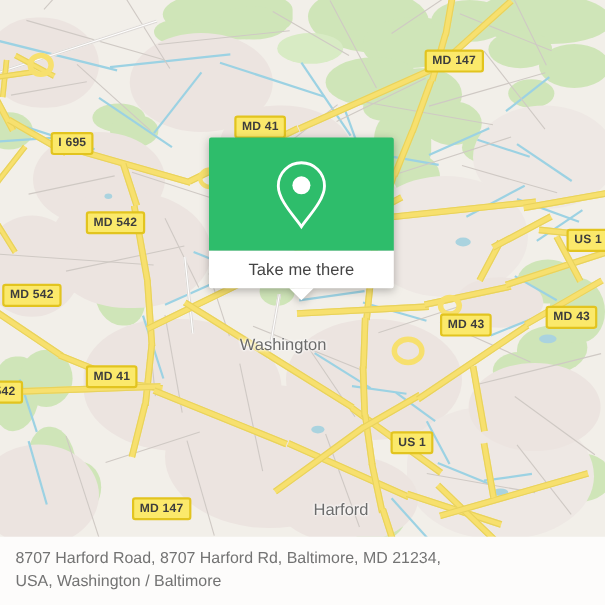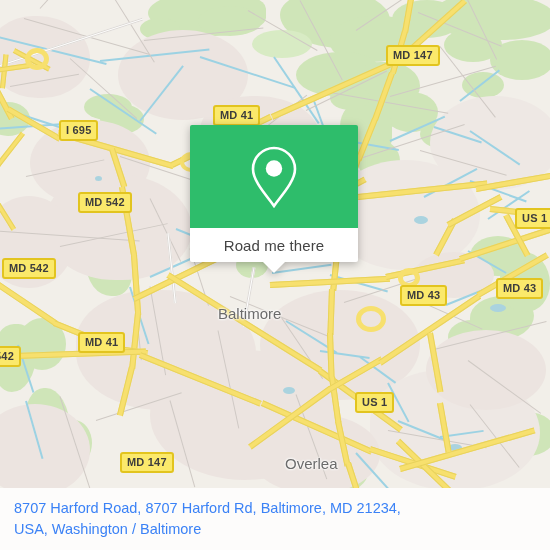--- a/index.html
+++ b/index.html
@@ -134,21 +134,21 @@
     width: 550px; height: 62px;
     background: rgba(253,252,251,0.93);
     display: flex;
     align-items: center;
     padding: 0 12px 0 14px;
   }
   #footer-text {
     flex: 1 1 auto;
     font-size: 14.5px;
     line-height: 21px;
-    color: #3b82f6;
+    color: #737373;
     max-width: 415px;
   }
   #footer-logo {
     flex: 0 0 auto;
     display: flex;
     align-items: center;
     gap: 2px;
     margin-right: 2px;
   }
   #moovit-pin { display:block; }
@@ -379,45 +379,45 @@
 
     <div class="road" style="left:400px;top:466px;width:140px;height:6px;transform:rotate(-16deg);"></div>
     <div class="road" style="left:440px;top:400px;width:50px;height:6px;transform:rotate(80deg);"></div>
     <div class="road" style="left:430px;top:330px;width:60px;height:6px;transform:rotate(80deg);"></div>
 
     <div class="blob" style="left:356px;top:306px;width:30px;height:26px;border:5px solid #f7e06e;border-radius:50%;background:transparent;"></div>
     <div class="blob" style="left:398px;top:268px;width:22px;height:20px;border:5px solid #f7e06e;border-radius:50%;background:transparent;"></div>
     <div class="blob" style="left:25px;top:48px;width:24px;height:22px;border:5px solid #f7e06e;border-radius:50%;background:transparent;"></div>
     <div class="blob" style="left:180px;top:152px;width:22px;height:20px;border:4px solid #f7e06e;border-radius:50%;background:transparent;"></div>
 
-    <div class="place" style="left:218px;top:305px;">Baltimore</div>
-    <div class="place" style="left:285px;top:455px;">Overlea</div>
+    <div class="place" style="left:218px;top:305px;">Washington</div>
+    <div class="place" style="left:285px;top:455px;">Harford</div>
 
     <div class="shield" style="left:386px;top:45px;">MD 147</div>
     <div class="shield" style="left:213px;top:105px;">MD 41</div>
-    <div class="shield" style="left:59px;top:120px;">I 695</div>
+    <div class="shield" style="left:46px;top:120px;">I 695</div>
     <div class="shield" style="left:78px;top:192px;">MD 542</div>
     <div class="shield" style="left:2px;top:258px;">MD 542</div>
     <div class="shield" style="left:-12px;top:346px;">542</div>
     <div class="shield" style="left:515px;top:208px;">US 1</div>
     <div class="shield" style="left:400px;top:285px;">MD 43</div>
     <div class="shield" style="left:496px;top:278px;">MD 43</div>
     <div class="shield" style="left:78px;top:332px;">MD 41</div>
     <div class="shield" style="left:355px;top:392px;">US 1</div>
     <div class="shield" style="left:120px;top:452px;">MD 147</div>
 
     <div id="callout">
       <div id="callout-image">
         <svg width="52" height="66" viewBox="0 0 52 66">
           <path d="M26 4 C14.4 4 5 13.4 5 25 C5 38 20 53 26 62 C32 53 47 38 47 25 C47 13.4 37.6 4 26 4 Z" fill="none" stroke="#ffffff" stroke-width="2.6"></path>
           <circle cx="26" cy="24.5" r="8.2" fill="#ffffff"></circle>
         </svg>
       </div>
       <div id="callout-bar">
-        <span id="callout-label">Road me there</span>
+        <span id="callout-label">Take me there</span>
         <div id="callout-tail"></div>
       </div>
     </div>
 
   </div>
 
   <div id="footer">
     <div id="footer-text">8707 Harford Road, 8707 Harford Rd, Baltimore, MD 21234, USA, Washington / Baltimore</div>
   </div>
 

